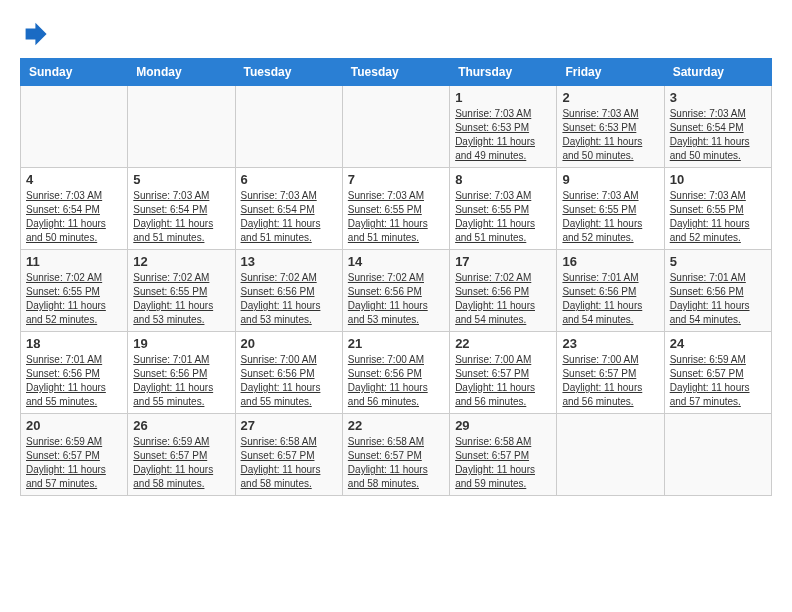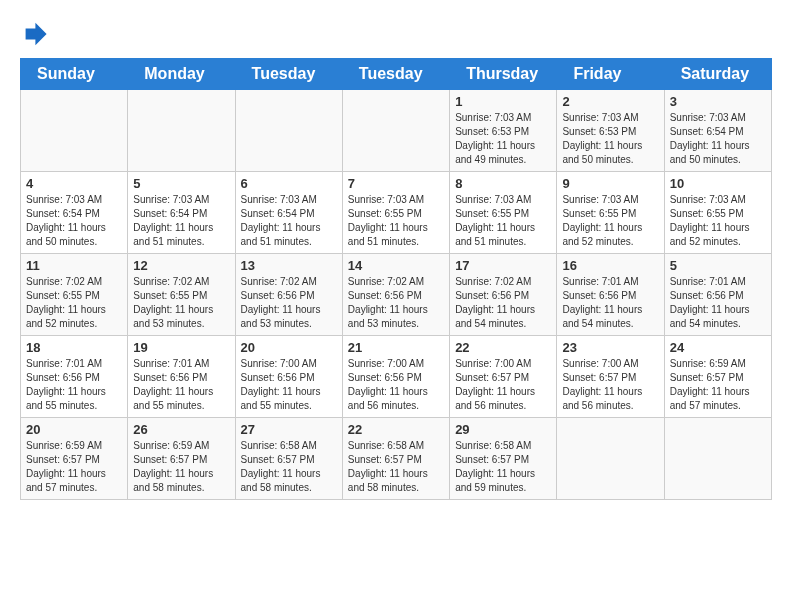--- a/index.html
+++ b/index.html
@@ -45,23 +45,23 @@
       color: #555;
     }
     table {
       width: 100%;
       border-collapse: collapse;
       font-size: 11px;
     }
     thead tr th {
       background-color: #2a7fd4;
       color: #fff;
-      padding: 6px 16px;
+      padding: 6px 8px;
       text-align: left;
-      font-size: 16px;
+      font-size: 12px;
       font-weight: bold;
       border: 1px solid #2a7fd4;
     }
     tbody tr td {
       border: 1px solid #ccc;
       padding: 4px 5px;
       vertical-align: top;
       width: calc(100% / 7);
       height: 82px;
     }
@@ -71,20 +71,21 @@
     .day-number {
       font-size: 13px;
       font-weight: bold;
       color: #333;
       margin-bottom: 2px;
     }
     .day-info {
       font-size: 10px;
       color: #333;
       line-height: 1.4;
+      text-decoration: underline;
     }
     tbody tr:nth-child(odd) td {
       background-color: #f9f9f9;
     }
     tbody tr:nth-child(even) td {
       background-color: #fff;
     }
   </style>
 </head>
 <body>

